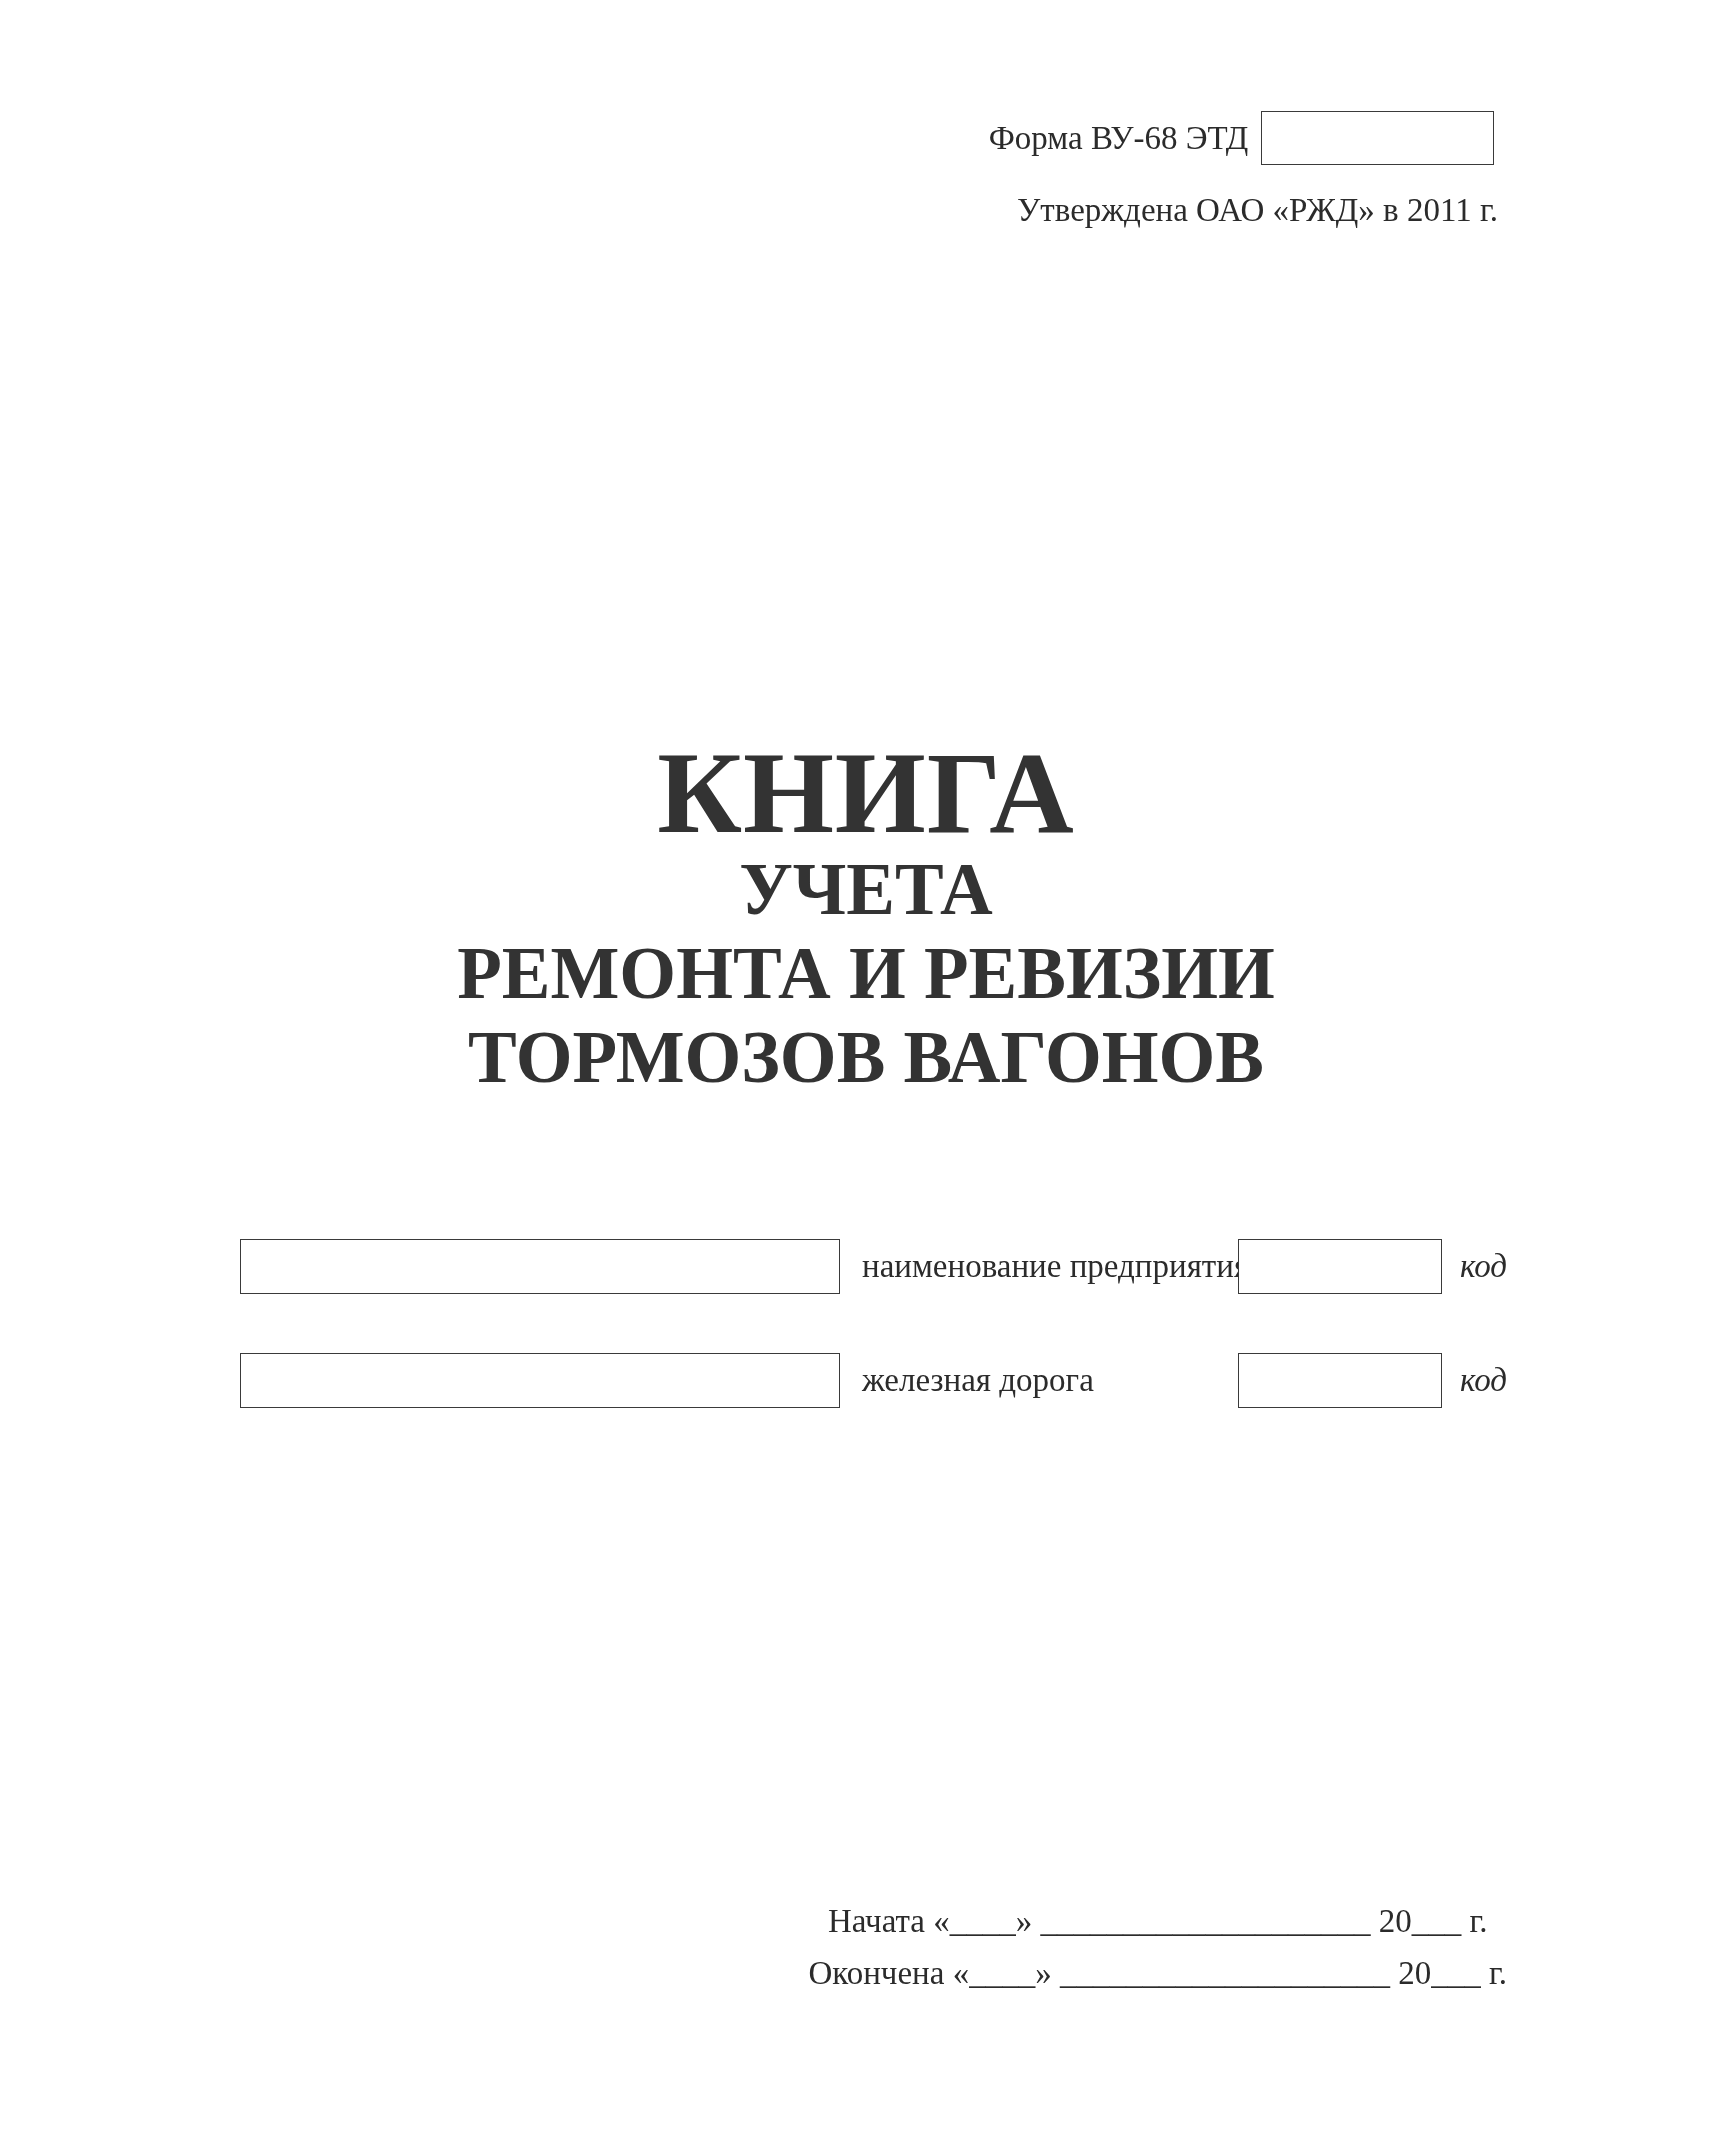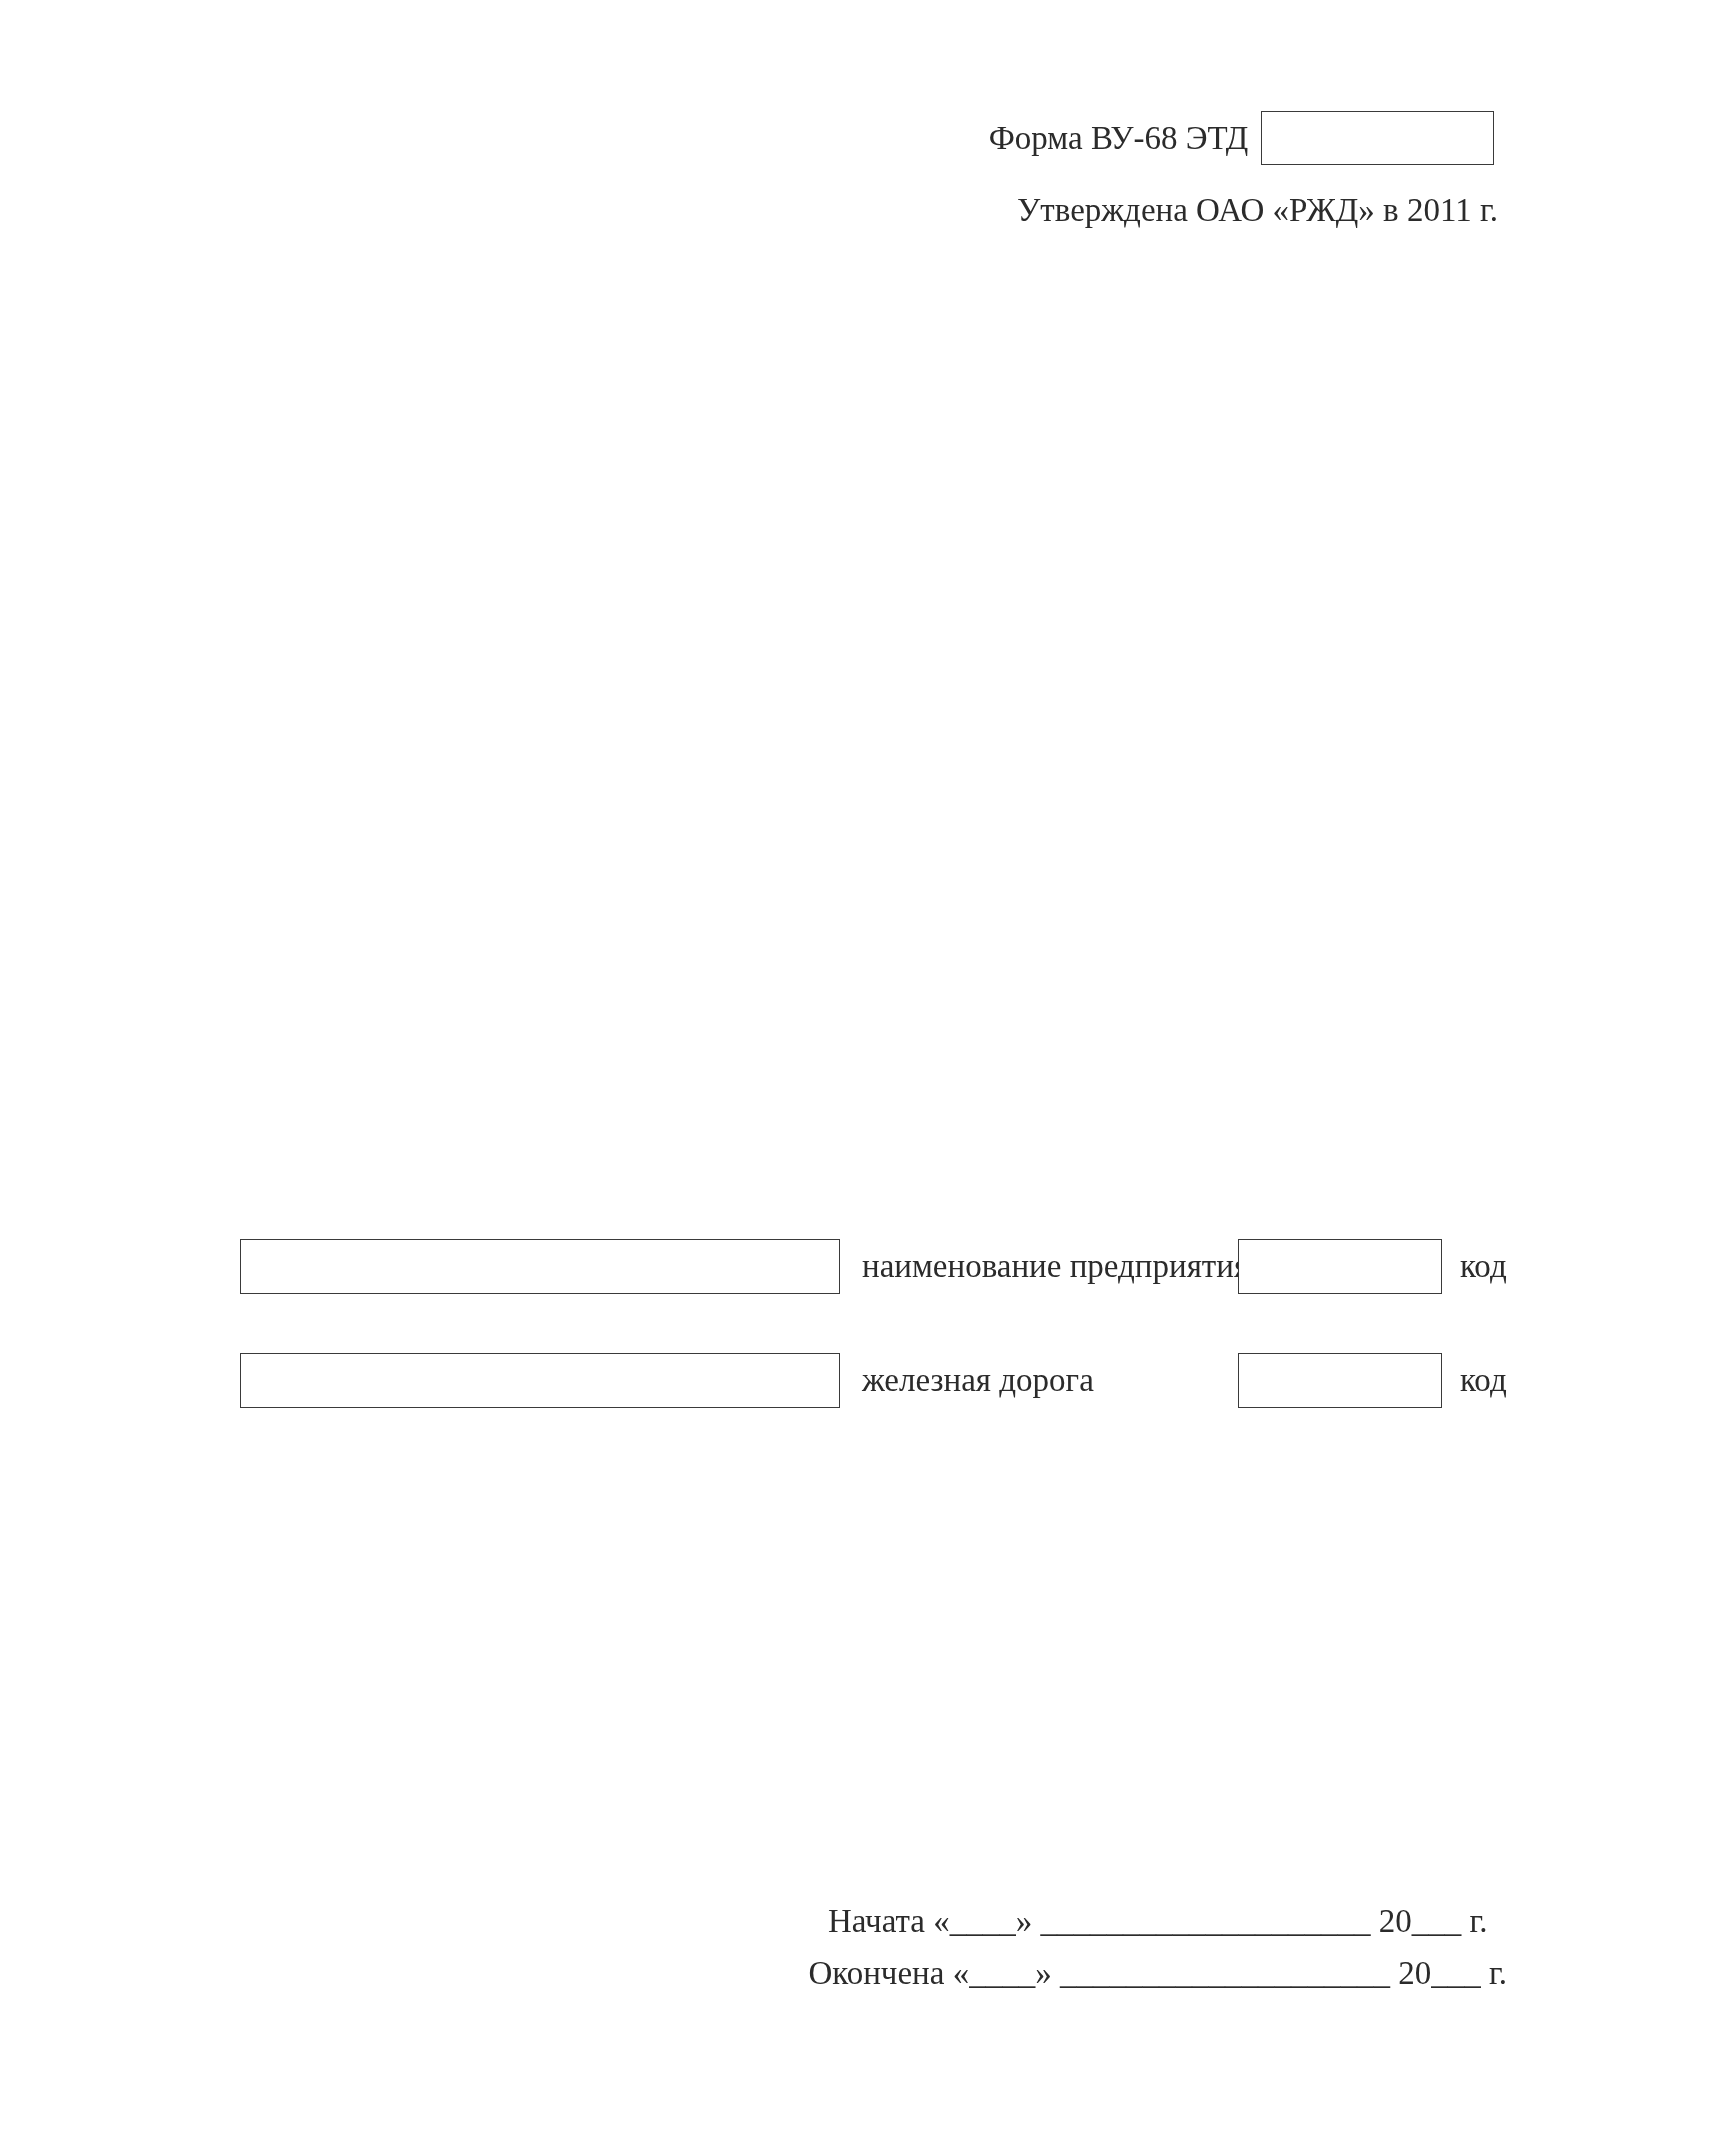--- a/index.html
+++ b/index.html
@@ -102,20 +102,21 @@
     line-height: 51px;
     padding: 0 9.1px;
   }
   .code-label {
     position: absolute;
     left: 1460px;
     top: 0;
     height: 55px;
     line-height: 55px;
     white-space: nowrap;
+    font-style: italic;
   }
   
   .footer-dates {
     position: absolute;
     top: 1895px;
     right: 225px;
     text-align: center;
     font-size: 33px;
     white-space: nowrap;
   }
@@ -130,20 +131,28 @@
 <div class="page">
 
   <div class="hdr-form-row">
     <span>Форма ВУ-68 ЭТД</span>
     <div class="hdr-box">
       <span></span>
     </div>
   </div>
   <div class="approval">Утверждена ОАО «РЖД» в 2011 г.</div>
 
+  <div class="title-block">
+    <div class="title-main">КНИГА</div>
+    <div class="title-sub">
+      <div>УЧЕТА</div>
+      <div>РЕМОНТА И РЕВИЗИИ</div>
+      <div>ТОРМОЗОВ ВАГОНОВ</div>
+    </div>
+  </div>
 
   <div class="field-row row-enterprise">
     <div class="big-box">
       <span></span>
     </div>
     <span class="f-label">наименование предприятия</span>
     <div class="code-box">
       <span></span>
     </div>
     <span class="code-label">код</span>

